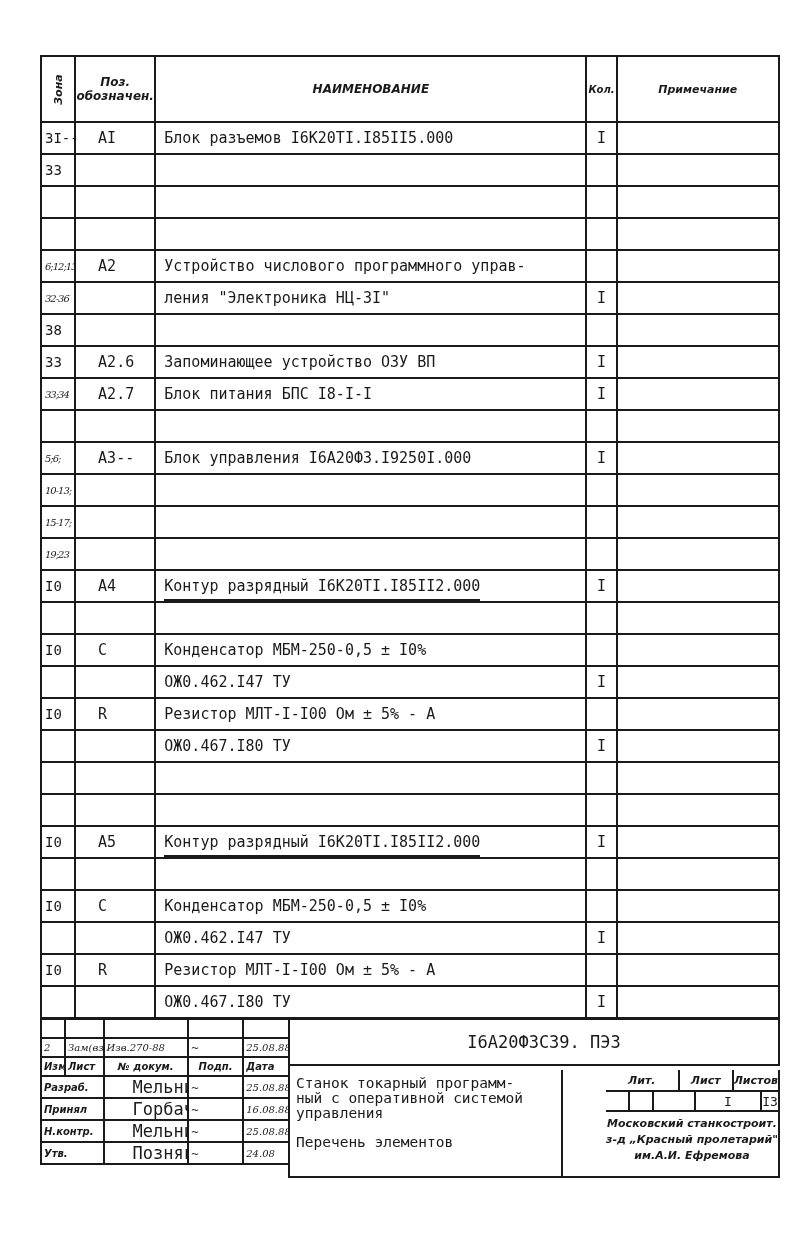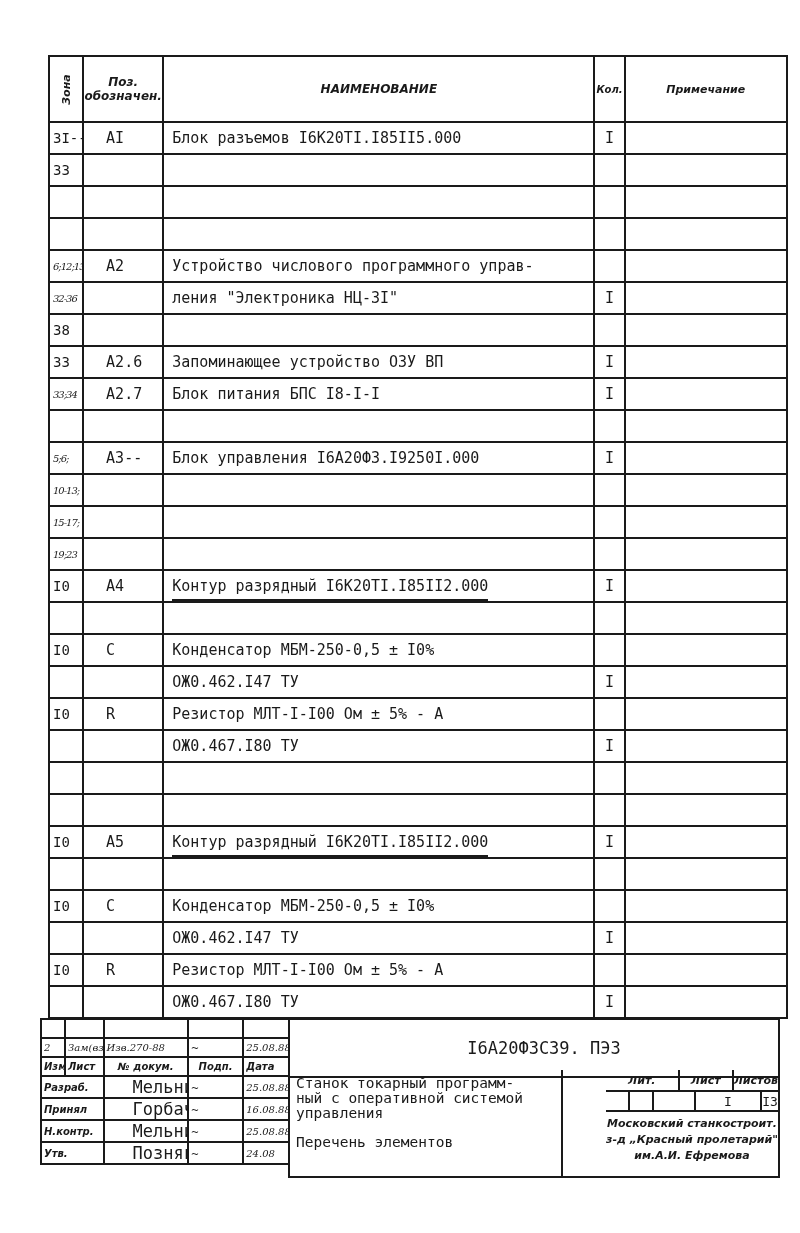--- a/index.html
+++ b/index.html
@@ -1,17 +1,17 @@
 <!DOCTYPE html>
 <html><head>
 <meta charset="utf-8">
 <style>
   html, body { margin:0; padding:0; background:#ffffff; }
   body { width:800px; height:1233px; position:relative; overflow:hidden; color:#1a1a1a; }
-  .sheet { position:absolute; left:48px; top:55px; width:740px; }
+  .sheet { position:absolute; left:40px; top:55px; width:740px; }
   table.spec { border-collapse:collapse; width:740px; table-layout:fixed; }
   table.spec td, table.spec th { border:2px solid #1a1a1a; padding:0; height:30px; overflow:hidden; white-space:nowrap; }
   table.spec th { height:64px; font-family:"DejaVu Sans", sans-serif; font-style:italic; font-weight:bold; font-size:12px; }
   .c-zone { width:34px; }
   .c-pos { width:80px; }
   .c-name { width:430px; }
   .c-qty { width:30px; }
   .c-note { width:162px; }
   th.zone-h span { display:inline-block; transform:rotate(-90deg); font-size:11px; }
   th.pos-h { font-size:11px; line-height:14px; font-weight:bold; }
@@ -23,21 +23,21 @@
   td.name.ul span { border-bottom:2px solid #1a1a1a; padding-bottom:4px; }
   td.qty { text-align:center; }
 
   
   .tb { position:absolute; left:40px; top:1018px; width:740px; height:160px; }
   .tb table { border-collapse:collapse; table-layout:fixed; position:absolute; }
   .tb td { border:2px solid #1a1a1a; padding:0 2px; height:17px; overflow:hidden; white-space:nowrap; font-family:"DejaVu Sans", sans-serif; font-size:10px; font-style:italic; font-weight:bold; }
   .tb td.val { font-family:"DejaVu Sans Mono", monospace; font-style:normal; font-weight:normal; font-size:17px; text-align:right;padding-left:28px; }
   .tb td.sig { font-family:"DejaVu Serif", serif; font-style:italic; font-weight:normal; font-size:10px; color:#222; }
   .tb td.hand { font-family:"DejaVu Serif", serif; font-style:italic; font-weight:normal; font-size:10px; }
-  .docnum { position:absolute; left:248px; top:0; width:492px; height:60px; border:2px solid #1a1a1a; box-sizing:border-box; font-family:"DejaVu Sans Mono", monospace; font-size:17px; display:flex; align-items:center; justify-content:center; padding-left:20px; }
+  .docnum { position:absolute; left:248px; top:0; width:492px; height:48px; border:2px solid #1a1a1a; box-sizing:border-box; font-family:"DejaVu Sans Mono", monospace; font-size:17px; display:flex; align-items:center; justify-content:center; padding-left:20px; }
   .title-cell { position:absolute; left:248px; top:52px; width:275px; height:108px; border:2px solid #1a1a1a; border-top:none; box-sizing:border-box; font-family:"DejaVu Sans Mono", monospace; font-size:14.5px; line-height:15px; padding:6px 0 0 6px; }
   .title-cell .list { margin-top:14px; display:block; }
   .lit-block { position:absolute; left:521px; top:52px; width:219px; height:108px; border:2px solid #1a1a1a; border-top:none; box-sizing:border-box;padding-left:43px; }
   .lit-row { display:flex; height:20px; border-bottom:2px solid #1a1a1a; font-family:"DejaVu Sans", sans-serif; font-style:italic; font-weight:bold; font-size:11px; }
   .lit-row div { display:flex; align-items:center; justify-content:center; border-right:2px solid #1a1a1a; }
   .lit-row div:last-child { border-right:none; }
   .lit-vals { display:flex; height:18px; border-bottom:2px solid #1a1a1a; font-family:"DejaVu Sans Mono", monospace; font-size:13px; }
   .lit-vals div { display:flex; align-items:center; justify-content:center; border-right:2px solid #1a1a1a; }
   .lit-vals div:last-child { border-right:none; }
   .org { font-family:"DejaVu Sans", sans-serif; font-style:italic; font-weight:bold; font-size:11px; text-align:center; line-height:16px; padding-top:4px; }

